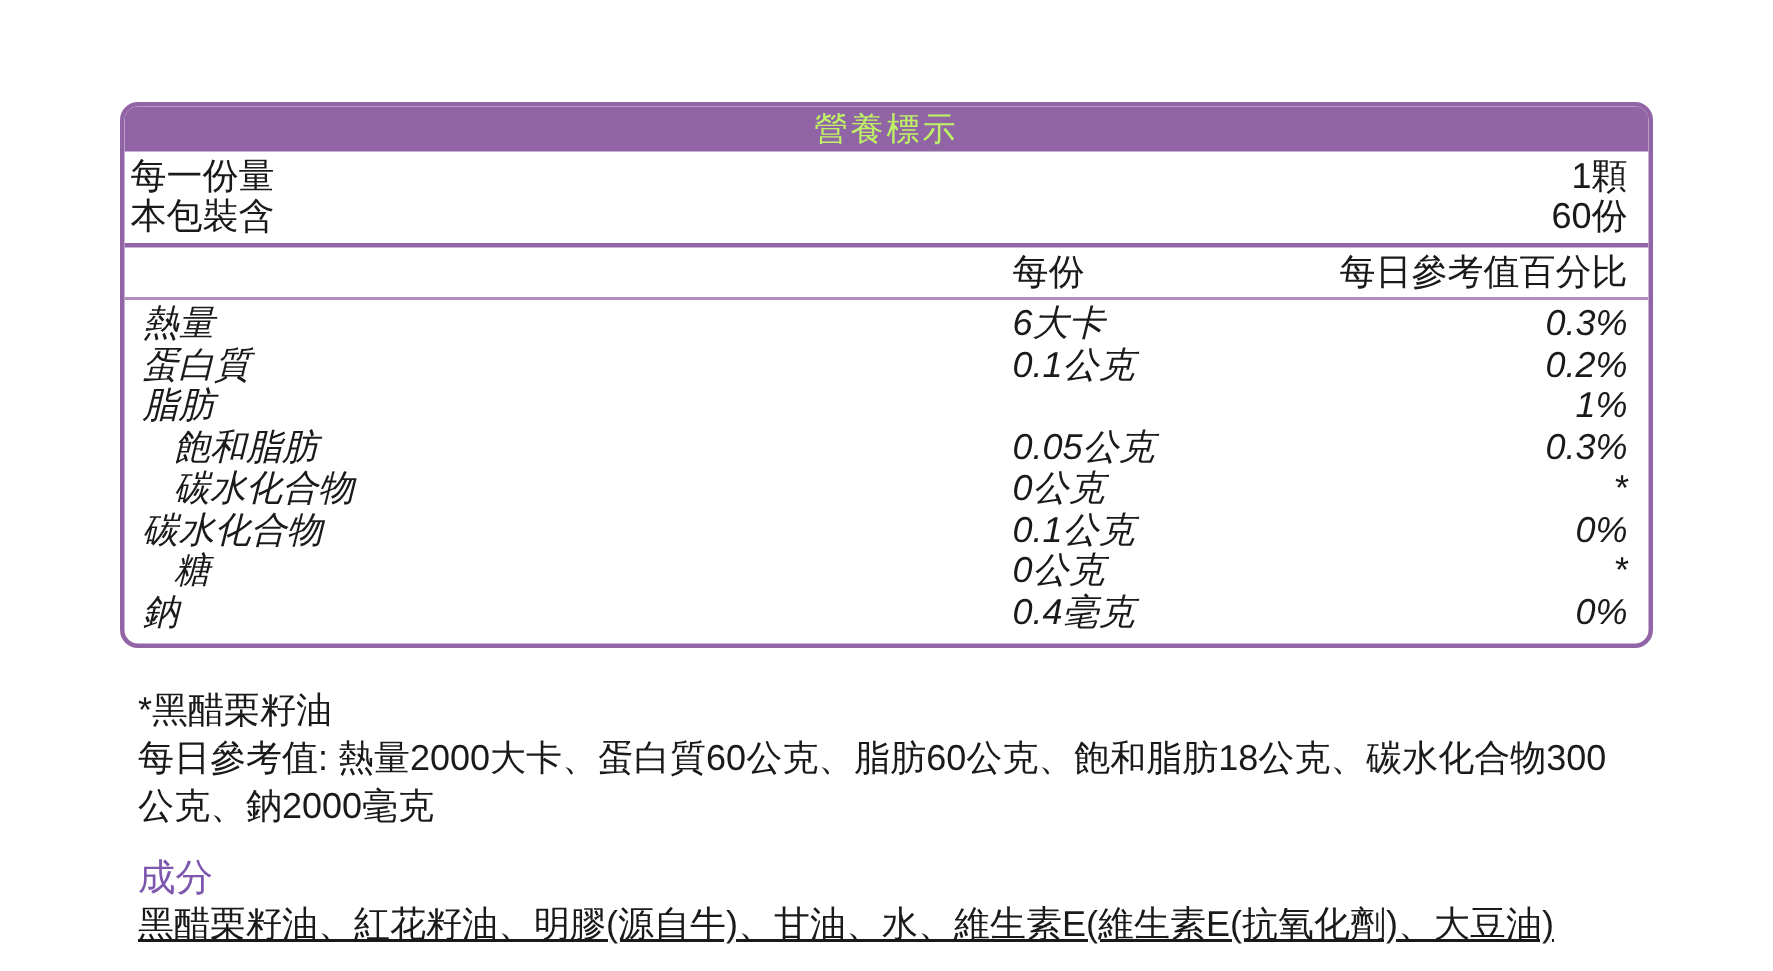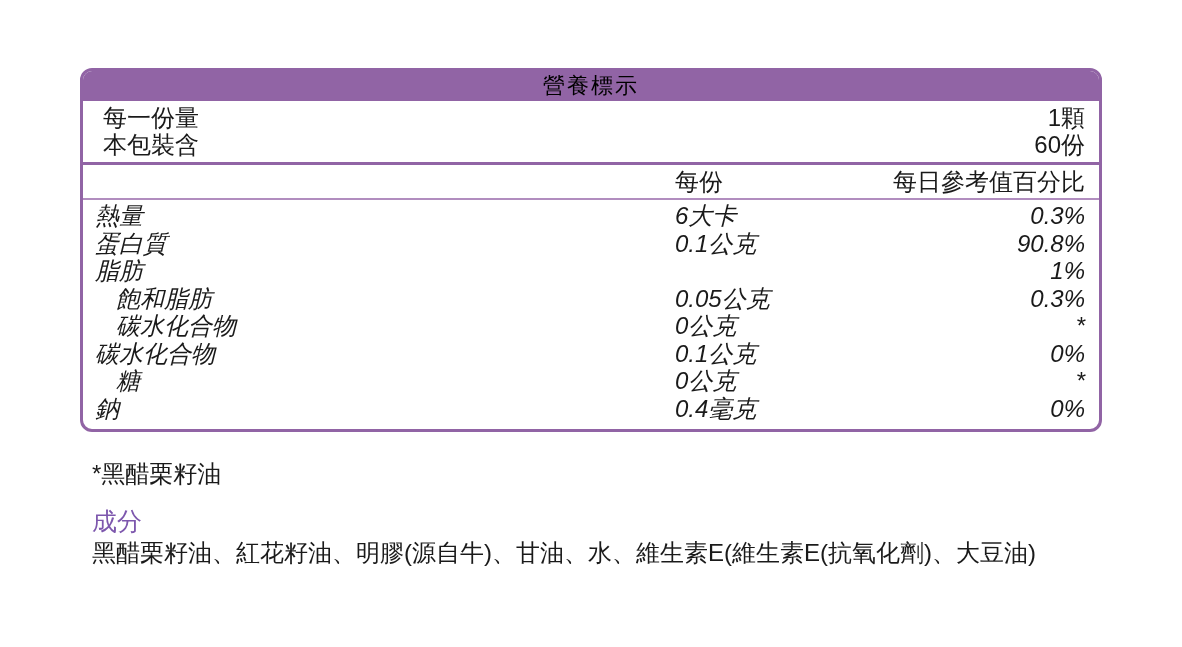--- a/index.html
+++ b/index.html
@@ -23,29 +23,29 @@
   
   .facts-table {
     width: 1022px;
     border: 3px solid var(--accent-purple);
     border-radius: 12px;
     overflow: hidden;
     background: #ffffff;
   }
   .title-band {
     background: var(--accent-purple);
-    color: #000000;
+    color: #bef264;
     text-align: center;
     font-size: 22px;
     height: 30px;
     line-height: 30px;
     letter-spacing: 2px;
     font-weight: 500;
   }
-  .serving-section { padding: 3px 14px 4px 20px; }
+  .serving-section { padding: 3px 14px 4px 4px; }
   .serving-row {
     display: flex;
     justify-content: space-between;
     font-size: 24px;
     line-height: 27px;
   }
   .divider-thick { border-top: 3px solid var(--accent-purple); height: 0; }
   .divider-thin  { border-top: 2px solid var(--divider-light); height: 0; }
 
   .col-header-row, .nutrient-row {
@@ -73,21 +73,21 @@
 
   
   .ingredients { margin-top: 16px; padding-left: 12px; width: 1014px; }
   .ingredients h2 {
     margin: 0;
     color: var(--heading-purple);
     font-size: 25px;
     line-height: 30px;
     font-weight: normal;
   }
-  .ingredients p { margin: 2px 0 0; font-size: 24px; line-height: 30px; }
+  .ingredients p { margin: 2px 0 0; font-size: 24px; line-height: 30px; text-decoration: underline; }
 </style>
 </head>
 <body>
 
 <div class="page">
 
   <section class="facts-table">
     <header class="title-band">
       <span>營養標示</span>
     </header>
@@ -115,21 +115,21 @@
 
     <div class="nutrient-rows">
         <div class="nutrient-row">
           <span class="nname">熱量</span>
           <span class="namount">6大卡</span>
           <span class="npct">0.3%</span>
         </div>
         <div class="nutrient-row">
           <span class="nname">蛋白質</span>
           <span class="namount">0.1公克</span>
-          <span class="npct">90.8%</span>
+          <span class="npct">0.2%</span>
         </div>
         <div class="nutrient-row">
           <span class="nname">脂肪</span>
           <span class="npct">1%</span>
         </div>
         <div class="nutrient-row indent">
           <span class="nname">飽和脂肪</span>
           <span class="namount">0.05公克</span>
           <span class="npct">0.3%</span>
         </div>
@@ -151,20 +151,21 @@
         <div class="nutrient-row">
           <span class="nname">鈉</span>
           <span class="namount">0.4毫克</span>
           <span class="npct">0%</span>
         </div>
       </div>
   </section>
 
   <section class="footnotes">
     <p>*黑醋栗籽油</p>
+    <p>每日參考值: 熱量2000大卡、蛋白質60公克、脂肪60公克、飽和脂肪18公克、碳水化合物300公克、鈉2000毫克</p>
   </section>
 
   <section class="ingredients">
     <h2>成分</h2>
     <p>黑醋栗籽油、紅花籽油、明膠(源自牛)、甘油、水、維生素E(維生素E(抗氧化劑)、大豆油)</p>
   </section>
 
 </div>
 
 </body></html>

